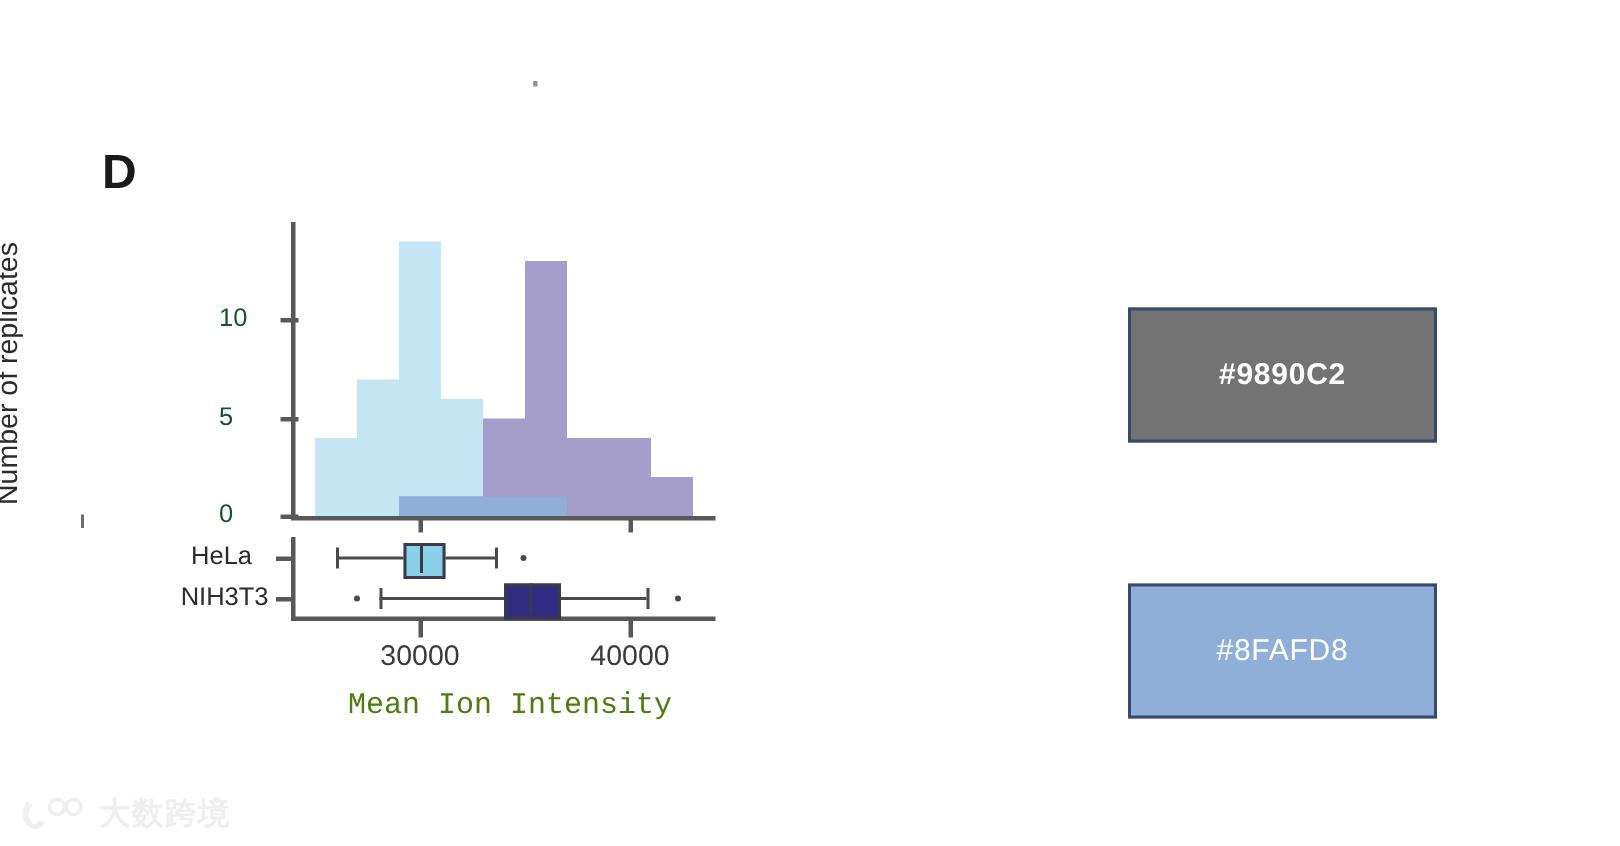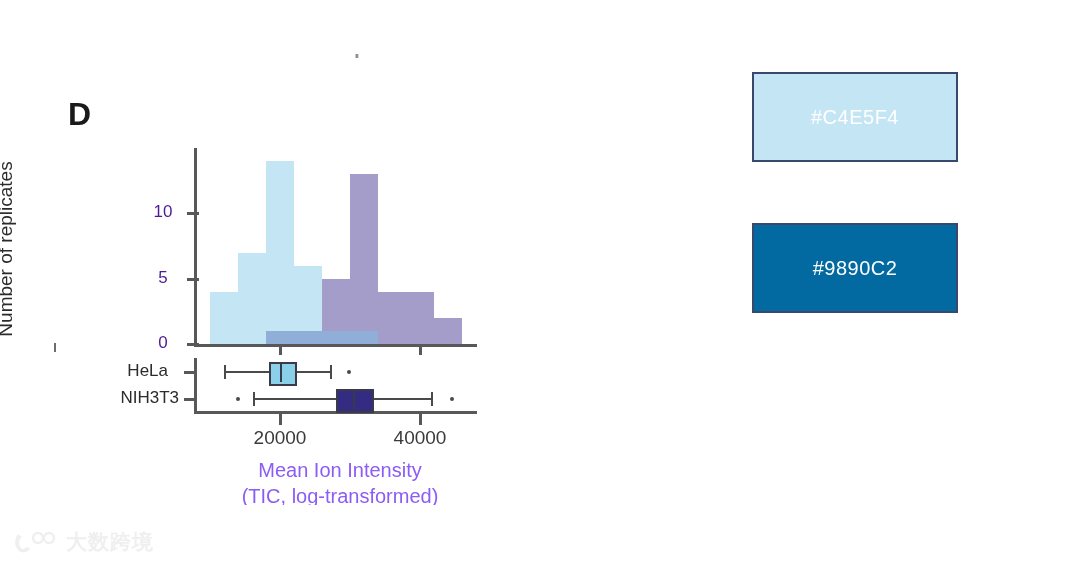--- a/index.html
+++ b/index.html
@@ -105,23 +105,23 @@
     background: #58585a;
   }
   .y-tick {
     position: absolute;
     width: 12px; height: 3px;
     background: #58585a;
   }
   .y-tick-label {
     position: absolute;
     width: 34px;
-    text-align: center;
+    text-align: left;
     font-size: 17px;
-    color: #4c1d95;
+    color: #14532d;
   }
 
   
   #boxplot-block {
     position: absolute;
     left: 196px; top: 358px;
     width: 285px; height: 60px;
   }
   #box-axis-vline {
     position: absolute;
@@ -186,22 +186,23 @@
     text-align: center;
     font-size: 19px;
     color: #3a3a3a;
   }
   #x-axis-title {
     position: absolute;
     left: 175px; top: 458px;
     width: 330px;
     text-align: center;
     font-size: 20px;
-    color: #8b5cf6;
+    color: #4d7c0f;
     line-height: 1.28;
+    font-family: Liberation Mono, monospace;
   }
   #x-axis-title .line2 {
     display: block;
     overflow: hidden;
     height: 21px;
   }
 
   
   #swatch-panel {
     position: absolute;
@@ -311,40 +312,39 @@
     </div>
   <div id="box-labels-layer">
       <div class="box-row-label" style="left: 60px; top: 361px;">HeLa</div>
       <div class="box-row-tick" style="top: 371px;"></div>
       <div class="box-row-label" style="left: 71px; top: 388px;">NIH3T3</div>
       <div class="box-row-tick" style="top: 398px;"></div>
     </div>
 
   <div id="x-axis-layer">
       <div class="x-tick" style="left: 279px; top: 414px;"></div>
-      <div class="x-tick-label" style="left: 225px; top: 427px;">20000</div>
+      <div class="x-tick-label" style="left: 225px; top: 427px;">30000</div>
       <div class="x-tick" style="left: 419px; top: 414px;"></div>
       <div class="x-tick-label" style="left: 365px; top: 427px;">40000</div>
       <div class="x-tick" style="left: 279px; top: 344px;"></div>
       <div class="x-tick" style="left: 419px; top: 344px;"></div>
       <div style="position: absolute; left: 194px; top: 344px; width: 283px; height: 3px; background: rgb(88, 88, 90);"></div>
     </div>
 
   <div id="x-axis-title">
     <span>Mean Ion Intensity</span>
-    <span class="line2">(TIC, log-transformed)</span>
   </div>
 </div>
 
 <div id="swatch-panel">
-    <div class="swatch" style="top: 72px; background: rgb(196, 229, 244);">
-      <span class="swatch-label">#C4E5F4</span>
-    </div>
-    <div class="swatch" style="top: 223px; background: #0369a1;">
+    <div class="swatch" style="top: 205px; background: #737373; font-weight: bold;">
       <span class="swatch-label">#9890C2</span>
+    </div>
+    <div class="swatch" style="top: 389px; background: rgb(143, 175, 216);">
+      <span class="swatch-label">#8FAFD8</span>
     </div>
   </div>
 
 <div id="watermark">
   <svg id="watermark-mark" viewBox="0 0 44 24">
     <path d="M4 4 C0 9, 0 17, 5 21 C9 24, 15 22, 16 18 L12 17 C11 19, 8 20, 7 18 C4 14, 5 9, 8 7 Z" fill="#ededed"></path>
     <circle cx="24" cy="8" r="5" fill="none" stroke="#ededed" stroke-width="2.4"></circle>
     <circle cx="35" cy="8" r="5" fill="none" stroke="#ededed" stroke-width="2.4"></circle>
   </svg>
   <span id="watermark-text">大数跨境</span>

